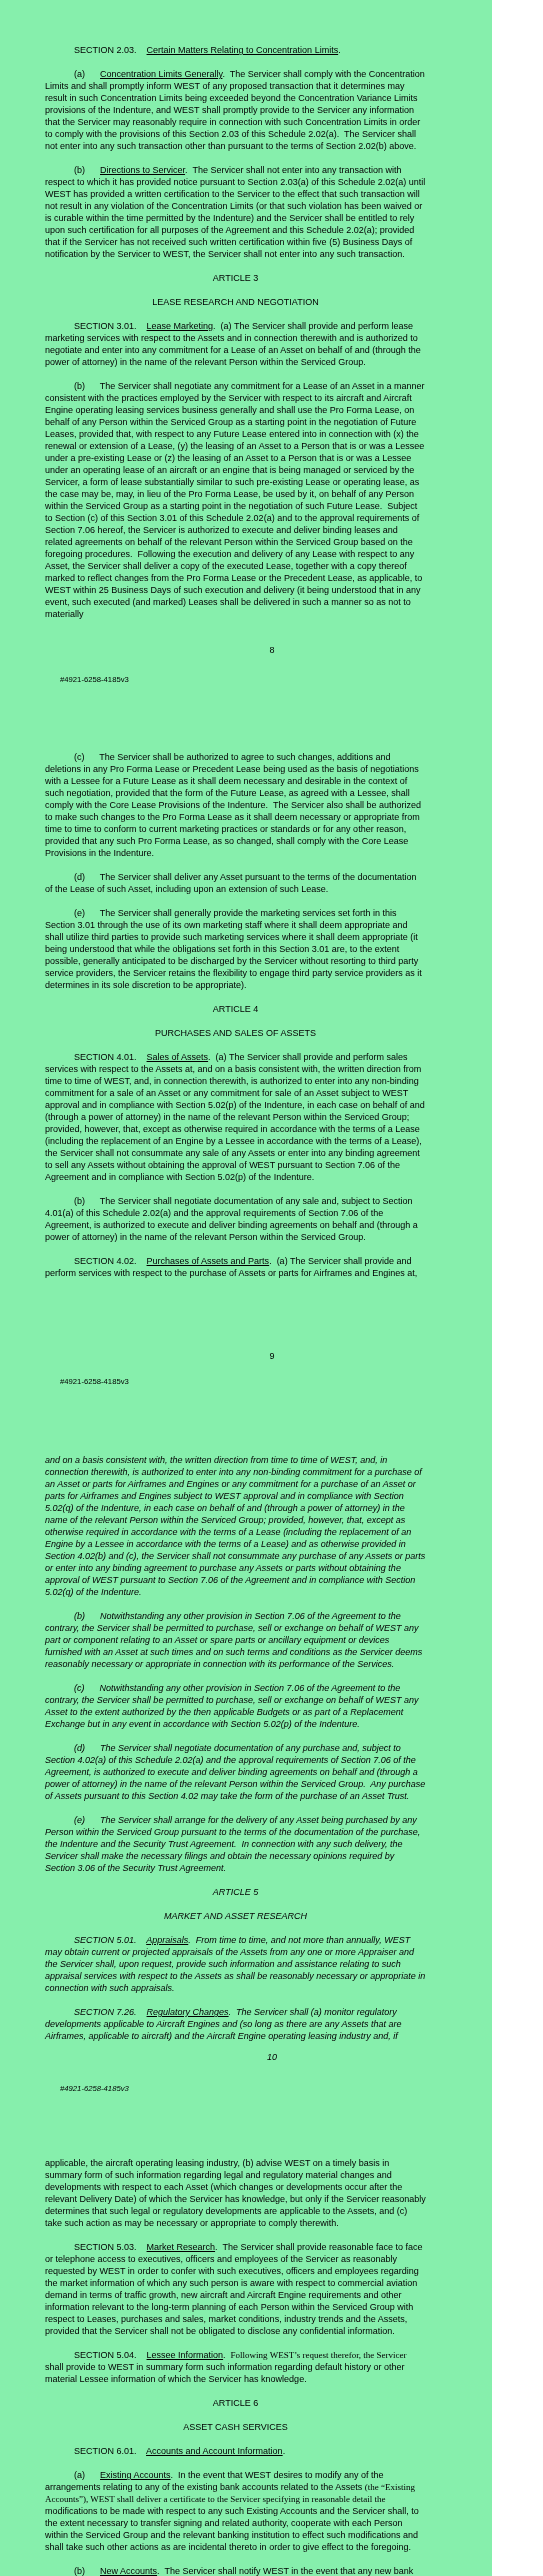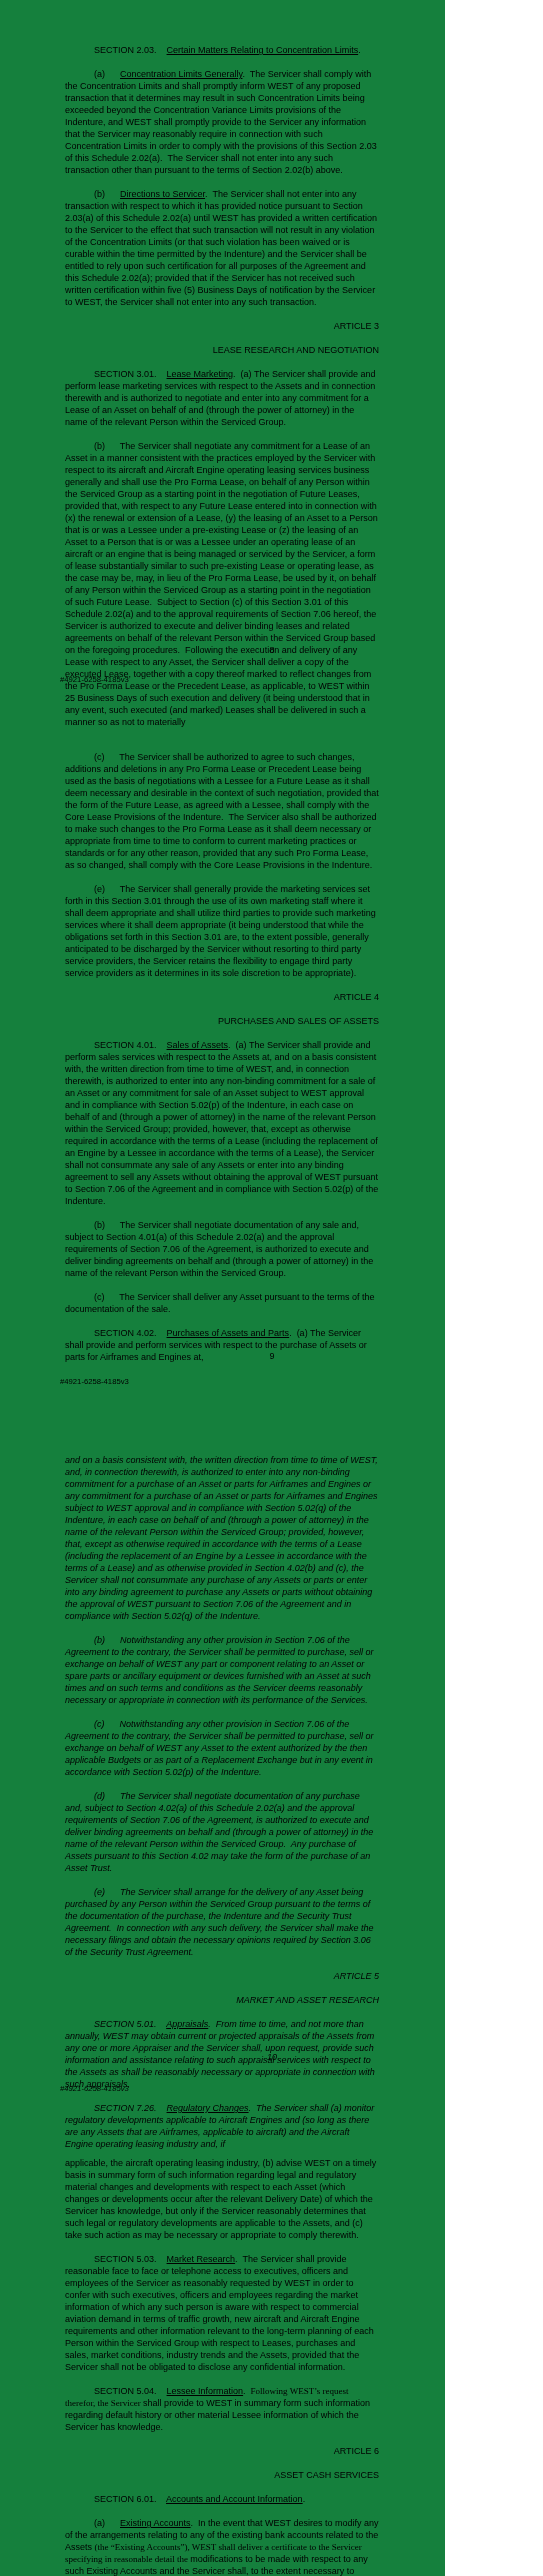--- a/index.html
+++ b/index.html
@@ -7,29 +7,29 @@
     width:544px;
     color:#000;
     font-family:"Liberation Sans", sans-serif;
     font-size:9px;
     line-height:12px;
   }
   .doc{width:544px;}
   .page{
     position:relative;
     box-sizing:border-box;
-    width:445px;
-    padding-left:65px;
+    width:492px;
+    padding-left:45px;
     padding-right:66px;
     overflow:hidden;
-    background:#15803d;
+    background:#86efac;
   }
   .block{white-space:pre-wrap;margin:0 0 12px 0;}
   .indent{text-indent:29px;}
-  .center{text-align:right;text-indent:0;}
+  .center{text-align:center;text-indent:0;}
   .u{text-decoration:underline;}
   .serif{font-family:"Liberation Serif", serif;}
   .page-number{
     position:absolute;left:0;width:544px;text-align:center;
     font-size:9px;line-height:12px;
   }
   .footer-id{
     position:absolute;left:60px;
     font-size:7.7px;line-height:9.8px;margin-top:12px;
   }
@@ -44,26 +44,26 @@
       <div class="block indent"><span>(b)</span><span>      </span><span class="u">Directions to Servicer</span><span>.  The Servicer shall not enter into any transaction with respect to which it has provided notice pursuant to Section 2.03(a) of this Schedule 2.02(a) until WEST has provided a written certification to the Servicer to the effect that such transaction will not result in any violation of the Concentration Limits (or that such violation has been waived or is curable within the time permitted by the Indenture) and the Servicer shall be entitled to rely upon such certification for all purposes of the Agreement and this Schedule 2.02(a); provided that if the Servicer has not received such written certification within five (5) Business Days of notification by the Servicer to WEST, the Servicer shall not enter into any such transaction.</span></div>
       <div class="block center"><span>ARTICLE 3</span></div>
       <div class="block center"><span>LEASE RESEARCH AND NEGOTIATION</span></div>
       <div class="block indent"><span>SECTION 3.01.</span><span>    </span><span class="u">Lease Marketing</span><span>.  (a) The Servicer shall provide and perform lease marketing services with respect to the Assets and in connection therewith and is authorized to negotiate and enter into any commitment for a Lease of an Asset on behalf of and (through the power of attorney) in the name of the relevant Person within the Serviced Group.</span></div>
       <div class="block indent"><span>(b)</span><span>      </span><span>The Servicer shall negotiate any commitment for a Lease of an Asset in a manner consistent with the practices employed by the Servicer with respect to its aircraft and Aircraft Engine operating leasing services business generally and shall use the Pro Forma Lease, on behalf of any Person within the Serviced Group as a starting point in the negotiation of Future Leases, provided that, with respect to any Future Lease entered into in connection with (x) the renewal or extension of a Lease, (y) the leasing of an Asset to a Person that is or was a Lessee under a pre-existing Lease or (z) the leasing of an Asset to a Person that is or was a Lessee under an operating lease of an aircraft or an engine that is being managed or serviced by the Servicer, a form of lease substantially similar to such pre-existing Lease or operating lease, as the case may be, may, in lieu of the Pro Forma Lease, be used by it, on behalf of any Person within the Serviced Group as a starting point in the negotiation of such Future Lease.  Subject to Section (c) of this Section 3.01 of this Schedule 2.02(a) and to the approval requirements of Section 7.06 hereof, the Servicer is authorized to execute and deliver binding leases and related agreements on behalf of the relevant Person within the Serviced Group based on the foregoing procedures.  Following the execution and delivery of any Lease with respect to any Asset, the Servicer shall deliver a copy of the executed Lease, together with a copy thereof marked to reflect changes from the Pro Forma Lease or the Precedent Lease, as applicable, to WEST within 25 Business Days of such execution and delivery (it being understood that in any event, such executed (and marked) Leases shall be delivered in such a manner so as not to materially</span></div>
       <div class="page-number" style="top: 644px;">8</div>
       <div class="footer-id" style="top: 663px;">#4921-6258-4185v3</div>
     </div>
     <div class="page" style="height: 703px; padding-top: 0px;">
       <div class="block indent"><span>(c)</span><span>      </span><span>The Servicer shall be authorized to agree to such changes, additions and deletions in any Pro Forma Lease or Precedent Lease being used as the basis of negotiations with a Lessee for a Future Lease as it shall deem necessary and desirable in the context of such negotiation, provided that the form of the Future Lease, as agreed with a Lessee, shall comply with the Core Lease Provisions of the Indenture.  The Servicer also shall be authorized to make such changes to the Pro Forma Lease as it shall deem necessary or appropriate from time to time to conform to current marketing practices or standards or for any other reason, provided that any such Pro Forma Lease, as so changed, shall comply with the Core Lease Provisions in the Indenture.</span></div>
+      <div class="block indent"><span>(d)</span><span>      </span><span>The Servicer shall deliver any Asset pursuant to the terms of the documentation of the Lease of such Asset, including upon an extension of such Lease.</span></div>
       <div class="block indent"><span>(e)</span><span>      </span><span>The Servicer shall generally provide the marketing services set forth in this Section 3.01 through the use of its own marketing staff where it shall deem appropriate and shall utilize third parties to provide such marketing services where it shall deem appropriate (it being understood that while the obligations set forth in this Section 3.01 are, to the extent possible, generally anticipated to be discharged by the Servicer without resorting to third party service providers, the Servicer retains the flexibility to engage third party service providers as it determines in its sole discretion to be appropriate).</span></div>
       <div class="block center"><span>ARTICLE 4</span></div>
       <div class="block center"><span>PURCHASES AND SALES OF ASSETS</span></div>
       <div class="block indent"><span>SECTION 4.01.</span><span>    </span><span class="u">Sales of Assets</span><span>.  (a) The Servicer shall provide and perform sales services with respect to the Assets at, and on a basis consistent with, the written direction from time to time of WEST, and, in connection therewith, is authorized to enter into any non-binding commitment for a sale of an Asset or any commitment for sale of an Asset subject to WEST approval and in compliance with Section 5.02(p) of the Indenture, in each case on behalf of and (through a power of attorney) in the name of the relevant Person within the Serviced Group; provided, however, that, except as otherwise required in accordance with the terms of a Lease (including the replacement of an Engine by a Lessee in accordance with the terms of a Lease), the Servicer shall not consummate any sale of any Assets or enter into any binding agreement to sell any Assets without obtaining the approval of WEST pursuant to Section 7.06 of the Agreement and in compliance with Section 5.02(p) of the Indenture.</span></div>
       <div class="block indent"><span>(b)</span><span>      </span><span>The Servicer shall negotiate documentation of any sale and, subject to Section 4.01(a) of this Schedule 2.02(a) and the approval requirements of Section 7.06 of the Agreement, is authorized to execute and deliver binding agreements on behalf and (through a power of attorney) in the name of the relevant Person within the Serviced Group.</span></div>
-      <div class="block indent"><span>(c)</span><span>      </span><span>The Servicer shall deliver any Asset pursuant to the terms of the documentation of the sale.</span></div>
       <div class="block indent"><span>SECTION 4.02.</span><span>    </span><span class="u">Purchases of Assets and Parts</span><span>.  (a) The Servicer shall provide and perform services with respect to the purchase of Assets or parts for Airframes and Engines at,</span></div>
       <div class="page-number" style="top: 599px;">9</div>
       <div class="footer-id" style="top: 614px;">#4921-6258-4185v3</div>
     </div>
     <div class="page" style="height: 703px; padding-top: 0px; font-style: italic;">
       <div class="block "><span>and on a basis consistent with, the written direction from time to time of WEST, and, in connection therewith, is authorized to enter into any non-binding commitment for a purchase of an Asset or parts for Airframes and Engines or any commitment for a purchase of an Asset or parts for Airframes and Engines subject to WEST approval and in compliance with Section 5.02(q) of the Indenture, in each case on behalf of and (through a power of attorney) in the name of the relevant Person within the Serviced Group; provided, however, that, except as otherwise required in accordance with the terms of a Lease (including the replacement of an Engine by a Lessee in accordance with the terms of a Lease) and as otherwise provided in Section 4.02(b) and (c), the Servicer shall not consummate any purchase of any Assets or parts or enter into any binding agreement to purchase any Assets or parts without obtaining the approval of WEST pursuant to Section 7.06 of the Agreement and in compliance with Section 5.02(q) of the Indenture.</span></div>
       <div class="block indent"><span>(b)</span><span>      </span><span>Notwithstanding any other provision in Section 7.06 of the Agreement to the contrary, the Servicer shall be permitted to purchase, sell or exchange on behalf of WEST any part or component relating to an Asset or spare parts or ancillary equipment or devices furnished with an Asset at such times and on such terms and conditions as the Servicer deems reasonably necessary or appropriate in connection with its performance of the Services.</span></div>
       <div class="block indent"><span>(c)</span><span>      </span><span>Notwithstanding any other provision in Section 7.06 of the Agreement to the contrary, the Servicer shall be permitted to purchase, sell or exchange on behalf of WEST any Asset to the extent authorized by the then applicable Budgets or as part of a Replacement Exchange but in any event in accordance with Section 5.02(p) of the Indenture.</span></div>
       <div class="block indent"><span>(d)</span><span>      </span><span>The Servicer shall negotiate documentation of any purchase and, subject to Section 4.02(a) of this Schedule 2.02(a) and the approval requirements of Section 7.06 of the Agreement, is authorized to execute and deliver binding agreements on behalf and (through a power of attorney) in the name of the relevant Person within the Serviced Group.  Any purchase of Assets pursuant to this Section 4.02 may take the form of the purchase of an Asset Trust.</span></div>
       <div class="block indent"><span>(e)</span><span>      </span><span>The Servicer shall arrange for the delivery of any Asset being purchased by any Person within the Serviced Group pursuant to the terms of the documentation of the purchase, the Indenture and the Security Trust Agreement.  In connection with any such delivery, the Servicer shall make the necessary filings and obtain the necessary opinions required by Section 3.06 of the Security Trust Agreement.</span></div>

